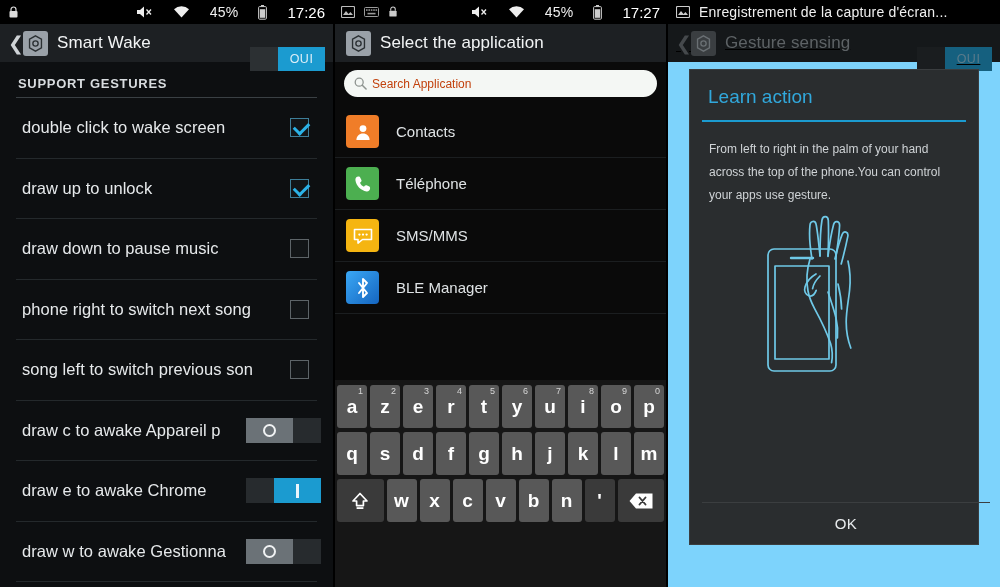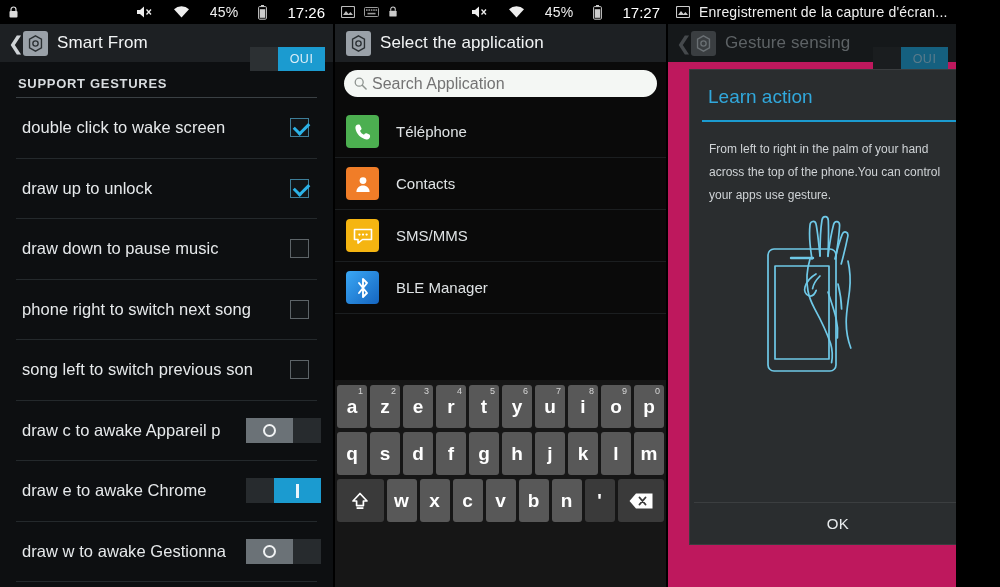--- a/index.html
+++ b/index.html
@@ -6,21 +6,21 @@
   html, body {
     width: 1000px; height: 587px;
     background: #000;
     font-family: "Liberation Sans", sans-serif;
     overflow: hidden;
   }
   .screen { position: relative; width: 1000px; height: 587px; display: flex; }
   .panel { position: relative; height: 587px; overflow: hidden; background: #0d0f11; }
   .panel-1 { width: 333px; }
   .panel-2 { width: 335px; background: #0a0a0a; }
-  .panel-3 { width: 288px; background: #be185d; }
+  .panel-3 { width: 332px; background: #7dd3fc; text-decoration: underline; }
   .divider-v { position: absolute; top: 0; width: 2px; height: 587px; background: #000; z-index: 50; }
 
   
   .statusbar {
     height: 24px; background: #000; display: flex; align-items: center;
     padding: 0 8px; color: #e8e8e8; font-size: 13px; position: relative;
   }
   .sb-left { display: flex; align-items: center; gap: 9px; }
   .sb-right { margin-left: auto; display: flex; align-items: center; gap: 20px; }
   .sb-text { font-size: 14px; color: #f0f0f0; letter-spacing: .2px; }
@@ -102,21 +102,21 @@
     width: 13px; height: 13px; border: 2.2px solid #f0f2f3; border-radius: 50%;
   }
   .bar-i { width: 3px; height: 14px; background: #e9f5fc; }
 
   
   .search-wrap { background: #0a0a0a; padding: 8px 11px 9px 11px; }
   .search-box {
     height: 27px; background: #f4f7f4; border-radius: 14px;
     display: flex; align-items: center; padding: 0 10px; gap: 5px;
   }
-  .search-ph { color: #737373; font-size: 16px; }
+  .search-ph { color: #c2410c; font-size: 12px; }
   .app-list { background: #0a0a0a; }
   .app-row {
     height: 52px; display: flex; align-items: center; padding: 0 0 0 13px;
     border-bottom: 1px solid #1b1e20;
   }
   .app-sq {
     width: 33px; height: 33px; border-radius: 4px; flex: 0 0 auto;
     display: flex; align-items: center; justify-content: center;
   }
   .app-name { color: #dfe3e5; font-size: 15px; margin-left: 17px; }
@@ -148,21 +148,21 @@
     background: #2a2d2f; box-shadow: 0 0 0 1px #3a3d3f;
   }
   .dlg-title-wrap { padding: 16px 18px 12px 18px; }
   .dlg-title { color: #31a8dc; font-size: 19px; }
   .dlg-rule { height: 2px; background: #1b9bd0; margin: 0 12px; }
   .dlg-body {
     padding: 16px 19px 4px 19px; color: #cfd3d6; font-size: 12px; line-height: 23px;
   }
   .dlg-art { height: 215px; display: flex; align-items: center; justify-content: center; }
   .dlg-footer {
-    position: absolute; left: 4px; bottom: 0; width: 100%; height: 42px;
+    position: absolute; left: 12px; bottom: 0; width: 100%; height: 42px;
     border-top: 1px solid #3b3e40; display: flex; align-items: center; justify-content: center;
   }
   .dlg-ok { color: #e8ebed; font-size: 15px; letter-spacing: .3px; }
 </style>
 </head>
 <body>
 
 <div class="screen">
 
   <div class="panel panel-1">
@@ -201,21 +201,21 @@
     </div>
 
     <div class="appbar">
       <span class="back-caret">❮</span>
       <span class="app-icon">
         <svg width="17" height="17" viewBox="0 0 20 20">
             <path d="M10 1l7 4v10l-7 4-7-4V5z" fill="none" stroke="#2b3033" stroke-width="1.6"></path>
             <circle cx="10" cy="10" r="3.1" fill="none" stroke="#2b3033" stroke-width="1.6"></circle>
           </svg>
       </span>
-      <span class="appbar-title">Smart From</span>
+      <span class="appbar-title">Smart Wake</span>
       <span class="hdr-toggle">
         <span class="thumb">OUI</span>
       </span>
     </div>
 
     <div class="section-head">SUPPORT GESTURES</div>
     <div class="section-rule"></div>
 
     <div class="list">
 
@@ -370,35 +370,35 @@
               <circle cx="5.6" cy="5.6" r="4.3" fill="none" stroke="#8e9490" stroke-width="1.4"></circle>
               <path d="M8.9 8.9L13 13" stroke="#8e9490" stroke-width="1.6" stroke-linecap="round"></path>
             </svg>
         </span>
         <span class="search-ph">Search Application</span>
       </div>
     </div>
 
     <div class="app-list">
       <div class="app-row">
-        <span class="app-sq" style="background:#4caf50">
-          <svg width="20" height="20" viewBox="0 0 20 20">
-              <path d="M5.4 2.6c1 0 1.6.4 2 1.3l1 2.2c.3.8.1 1.4-.5 1.9l-.9.7c.7 1.8 2.2 3.3 4 4l.7-.9c.5-.6 1.1-.8 1.9-.5l2.2 1c.9.4 1.3 1 1.3 2 0 2-1.6 3.3-3.5 3.1C8 16.8 3.2 12 2.4 6.1 2.2 4.2 3.4 2.6 5.4 2.6z" fill="#fff"></path>
-            </svg>
-        </span>
-        <span class="app-name">Téléphone</span>
-      </div>
-      <div class="app-row">
         <span class="app-sq" style="background:#f07d28">
           <svg width="20" height="20" viewBox="0 0 20 20">
               <circle cx="10" cy="6.6" r="3.4" fill="#fff"></circle>
               <path d="M3.4 18c0-3.9 3-6.4 6.6-6.4s6.6 2.5 6.6 6.4z" fill="#fff"></path>
             </svg>
         </span>
         <span class="app-name">Contacts</span>
+      </div>
+      <div class="app-row">
+        <span class="app-sq" style="background:#4caf50">
+          <svg width="20" height="20" viewBox="0 0 20 20">
+              <path d="M5.4 2.6c1 0 1.6.4 2 1.3l1 2.2c.3.8.1 1.4-.5 1.9l-.9.7c.7 1.8 2.2 3.3 4 4l.7-.9c.5-.6 1.1-.8 1.9-.5l2.2 1c.9.4 1.3 1 1.3 2 0 2-1.6 3.3-3.5 3.1C8 16.8 3.2 12 2.4 6.1 2.2 4.2 3.4 2.6 5.4 2.6z" fill="#fff"></path>
+            </svg>
+        </span>
+        <span class="app-name">Téléphone</span>
       </div>
       <div class="app-row">
         <span class="app-sq" style="background:#f5b511">
           <svg width="22" height="20" viewBox="0 0 22 20">
               <path d="M2.5 3.5h17v10h-9l-4.5 3.6V13.5h-3.5z" fill="none" stroke="#fff" stroke-width="1.6" stroke-linejoin="round"></path>
               <g fill="#fff">
                 <circle cx="7.4" cy="8.6" r="1.15"></circle>
                 <circle cx="11" cy="8.6" r="1.15"></circle>
                 <circle cx="14.6" cy="8.6" r="1.15"></circle>
               </g>

